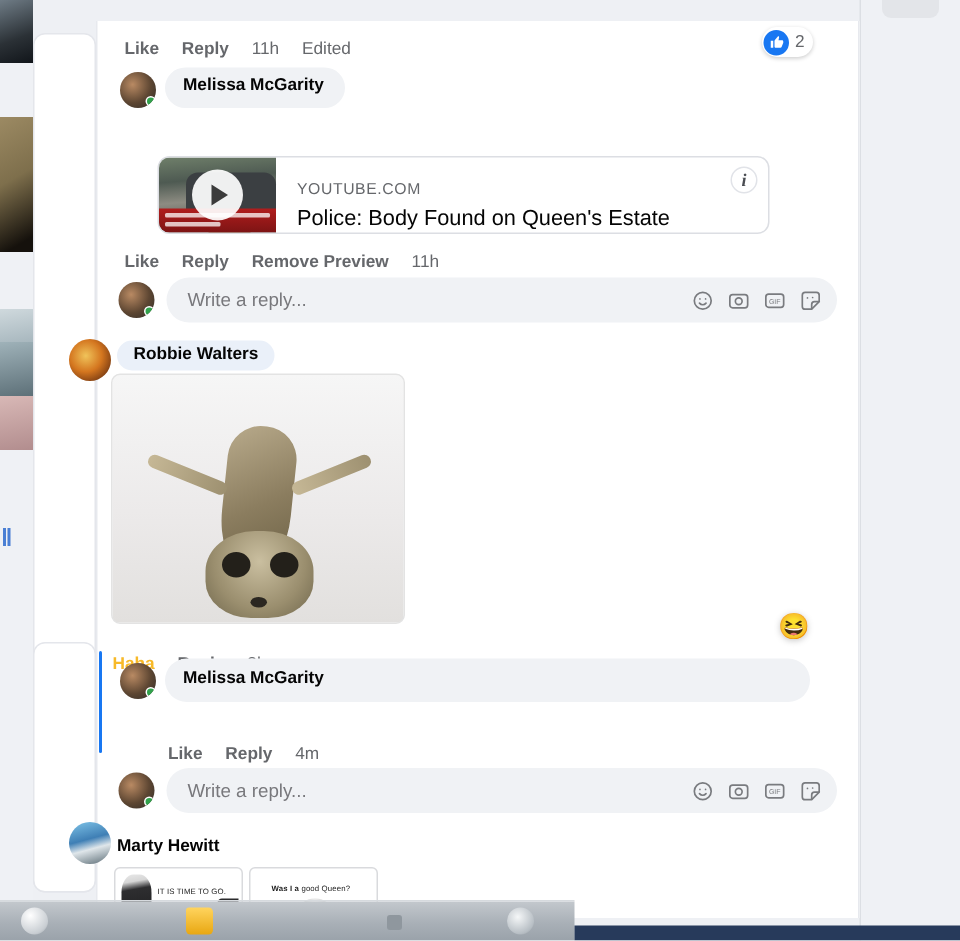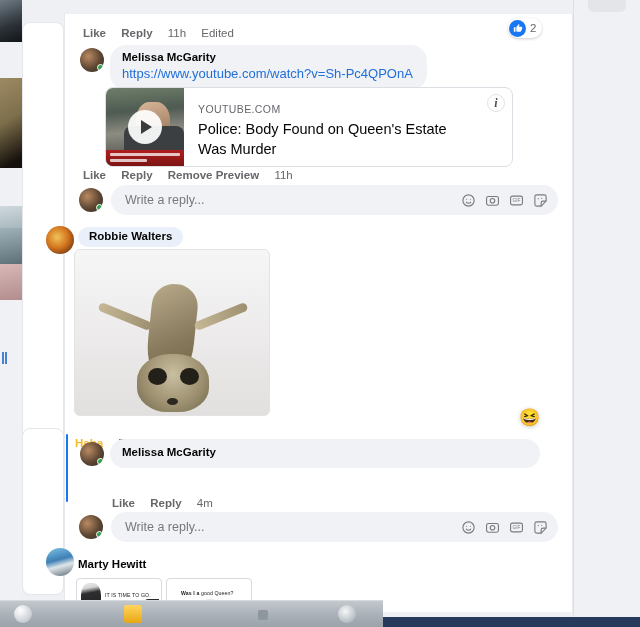--- a/index.html
+++ b/index.html
@@ -298,24 +298,23 @@
     </div>
     <div class="rx-count">2</div>
   </div>
 
   <div class="avatar av-melissa small" style="left:80px; top:48px;">
     <div class="av-dot"></div>
   </div>
 
   <div class="bubble" style="position:absolute; left:110px; top:45px; padding:5px 14px 7px 12px;">
     <div class="author">Melissa McGarity</div>
-    <div class="link-text">https://www.youtube.com/watch?v=Sh-Pc4QPOnA</div>
-  </div>
-
-  <div class="preview" style="left:105px; top:87px; width:408px; height:80px;">
+  </div>
+
+  <div class="preview" style="left:105px; top:104px; width:408px; height:52px;">
     <div class="preview-thumb">
       <div class="face"></div>
       <div class="coat"></div>
       <div class="chyron">
           <i></i>
           <i></i>
         </div>
       <div class="play-btn"></div>
     </div>
     <div class="preview-body">

